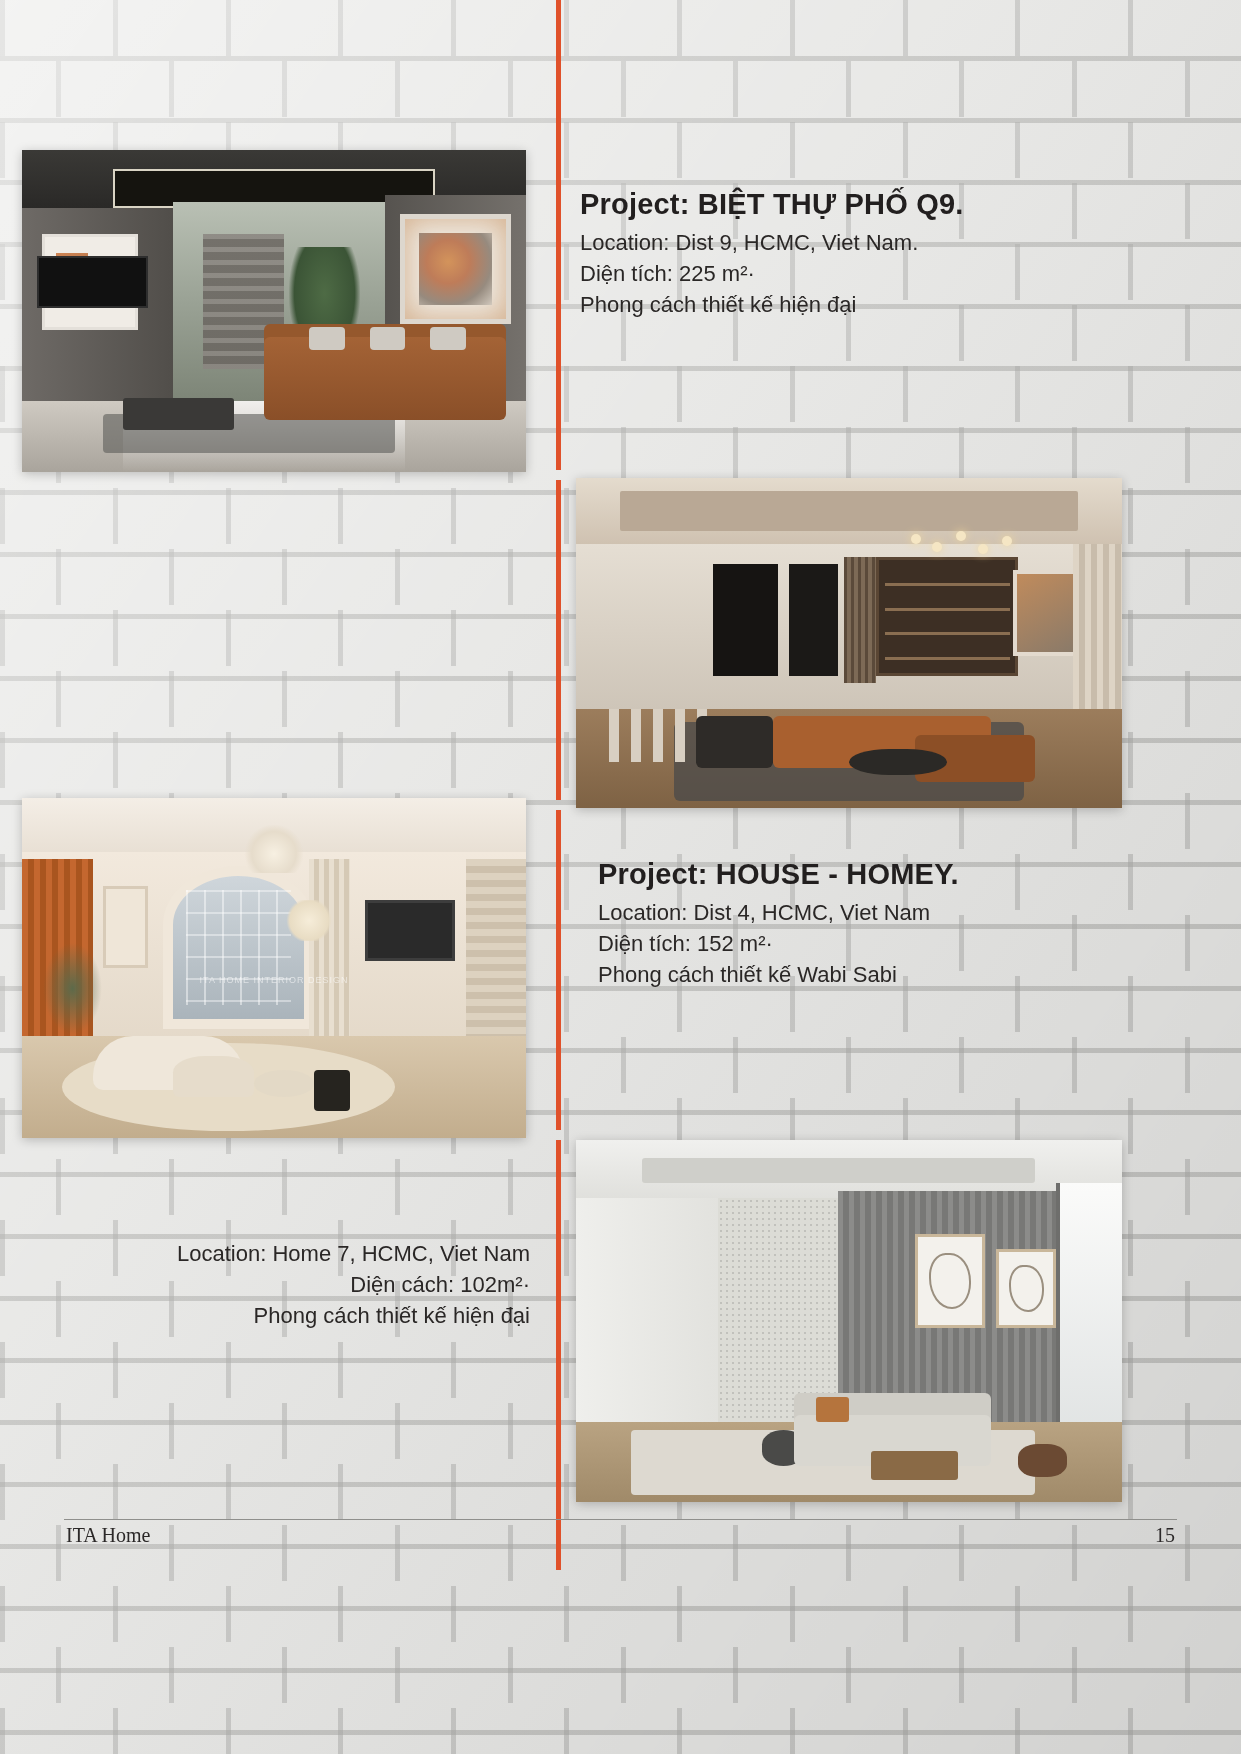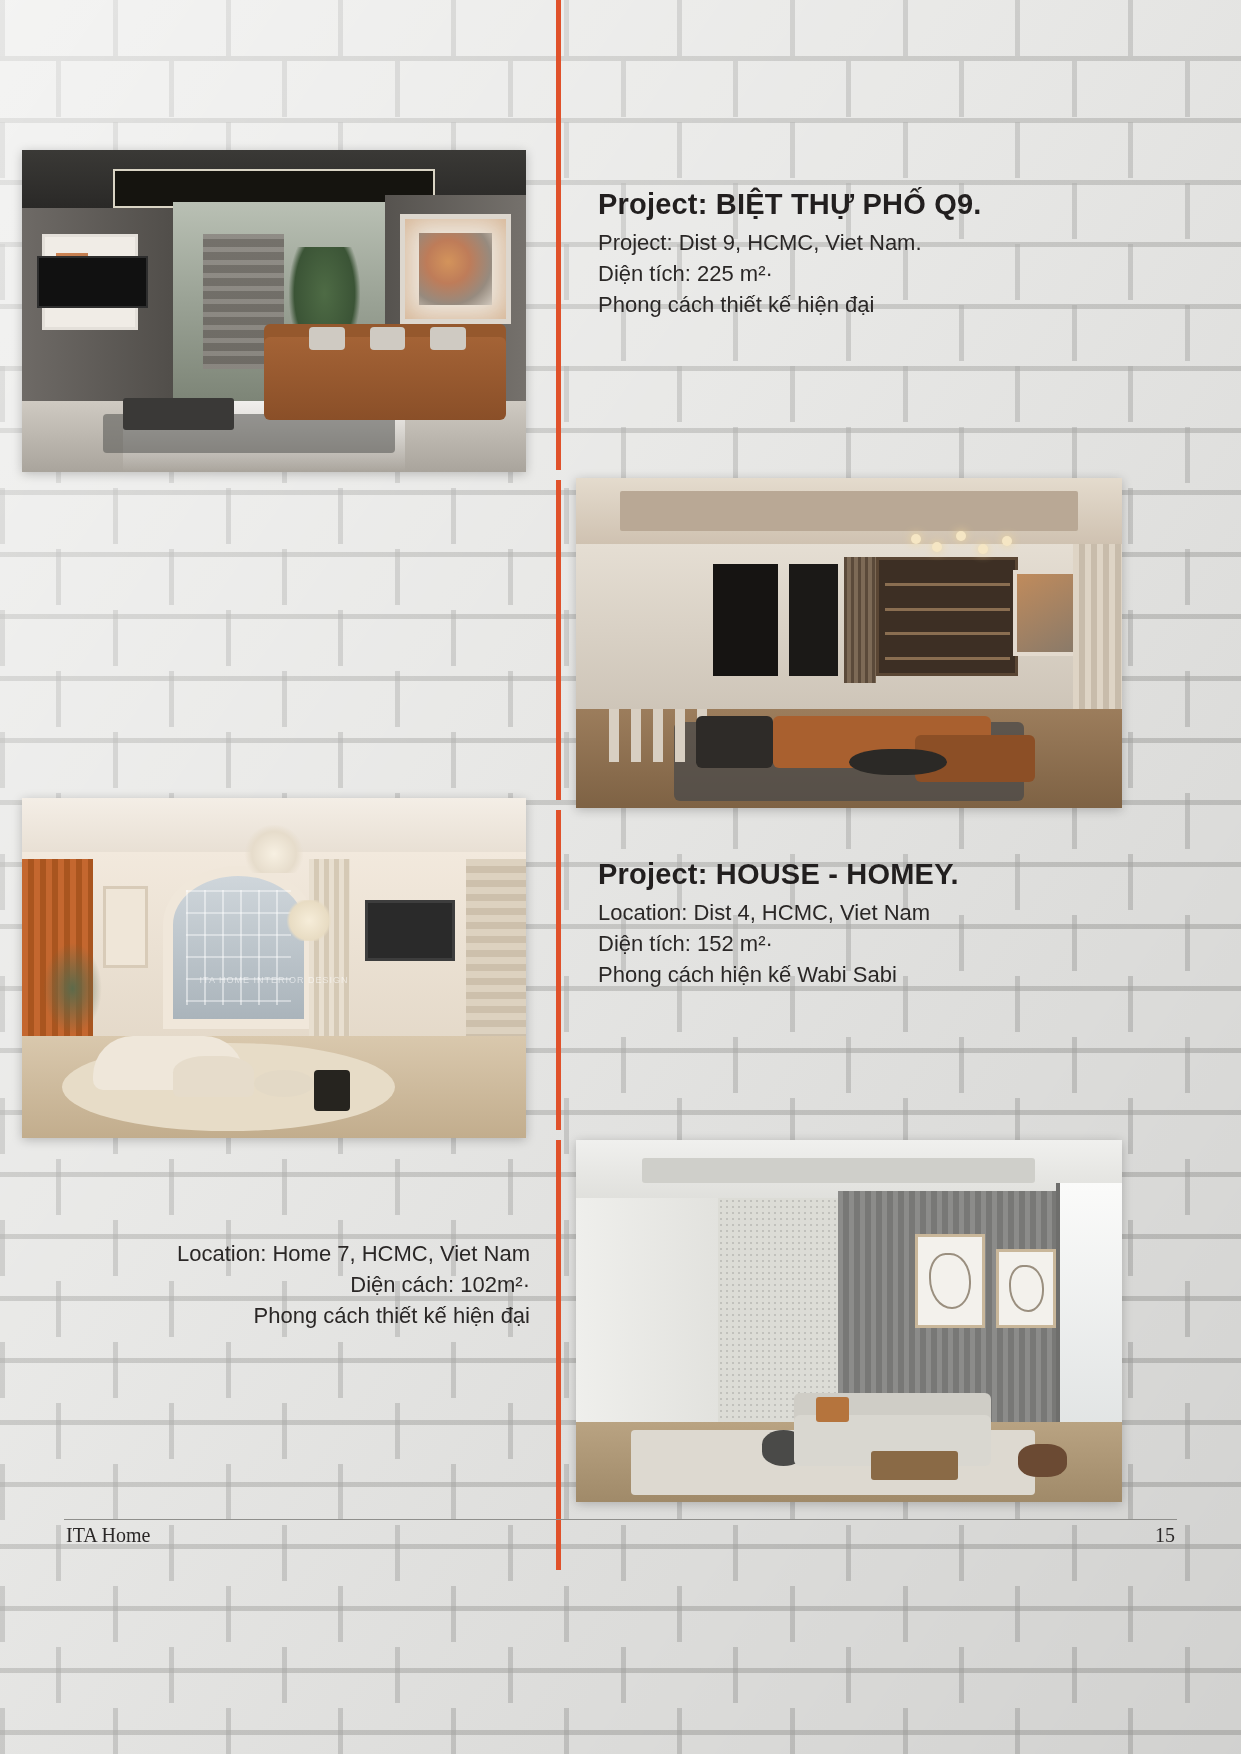--- a/index.html
+++ b/index.html
@@ -691,23 +691,23 @@
       <div class="rug"></div>
       <div class="sofa-back"></div>
         <div class="sofa"></div>
       <div class="cush" style="right:12%"></div>
       <div class="cush" style="right:24%"></div>
       <div class="cush" style="right:36%"></div>
       <div class="coffee"></div>
     </div>
   </div>
 
-  <div class="caption" style="left:598px; top:188px; width:560px;">
+  <div class="caption" style="left:580px; top:188px; width:560px;">
     <div class="title">Project: BIỆT THỰ PHỐ Q9.</div>
-    <div class="line">Project: Dist 9, HCMC, Viet Nam.</div>
+    <div class="line">Location: Dist 9, HCMC, Viet Nam.</div>
     <div class="line">Diện tích: 225 m²·</div>
     <div class="line">Phong cách thiết kế hiện đại</div>
   </div>
 
   <div class="photo p2" style="left:576px; top:478px; width:546px; height:330px;">
     <div class="room">
       <div class="ceil"></div>
         <div class="ceil-inner"></div>
       <div class="wall"></div>
       <div class="slats"></div>
@@ -759,21 +759,21 @@
       <div class="tbl"></div>
       <div class="stool"></div>
       <div class="wm">ITA HOME INTERIOR DESIGN</div>
     </div>
   </div>
 
   <div class="caption" style="left:598px; top:858px; width:560px;">
     <div class="title">Project: HOUSE - HOMEY.</div>
     <div class="line">Location: Dist 4, HCMC, Viet Nam</div>
     <div class="line">Diện tích: 152 m²·</div>
-    <div class="line">Phong cách hiện kế Wabi Sabi</div>
+    <div class="line">Phong cách thiết kế Wabi Sabi</div>
   </div>
 
   <div class="photo p4" style="left:576px; top:1140px; width:546px; height:362px;">
     <div class="room">
       <div class="ceil"></div>
         <div class="cove"></div>
       <div class="wallL"></div>
         <div class="wallTex"></div>
         <div class="wallR"></div>
       <div class="frame1"></div>

